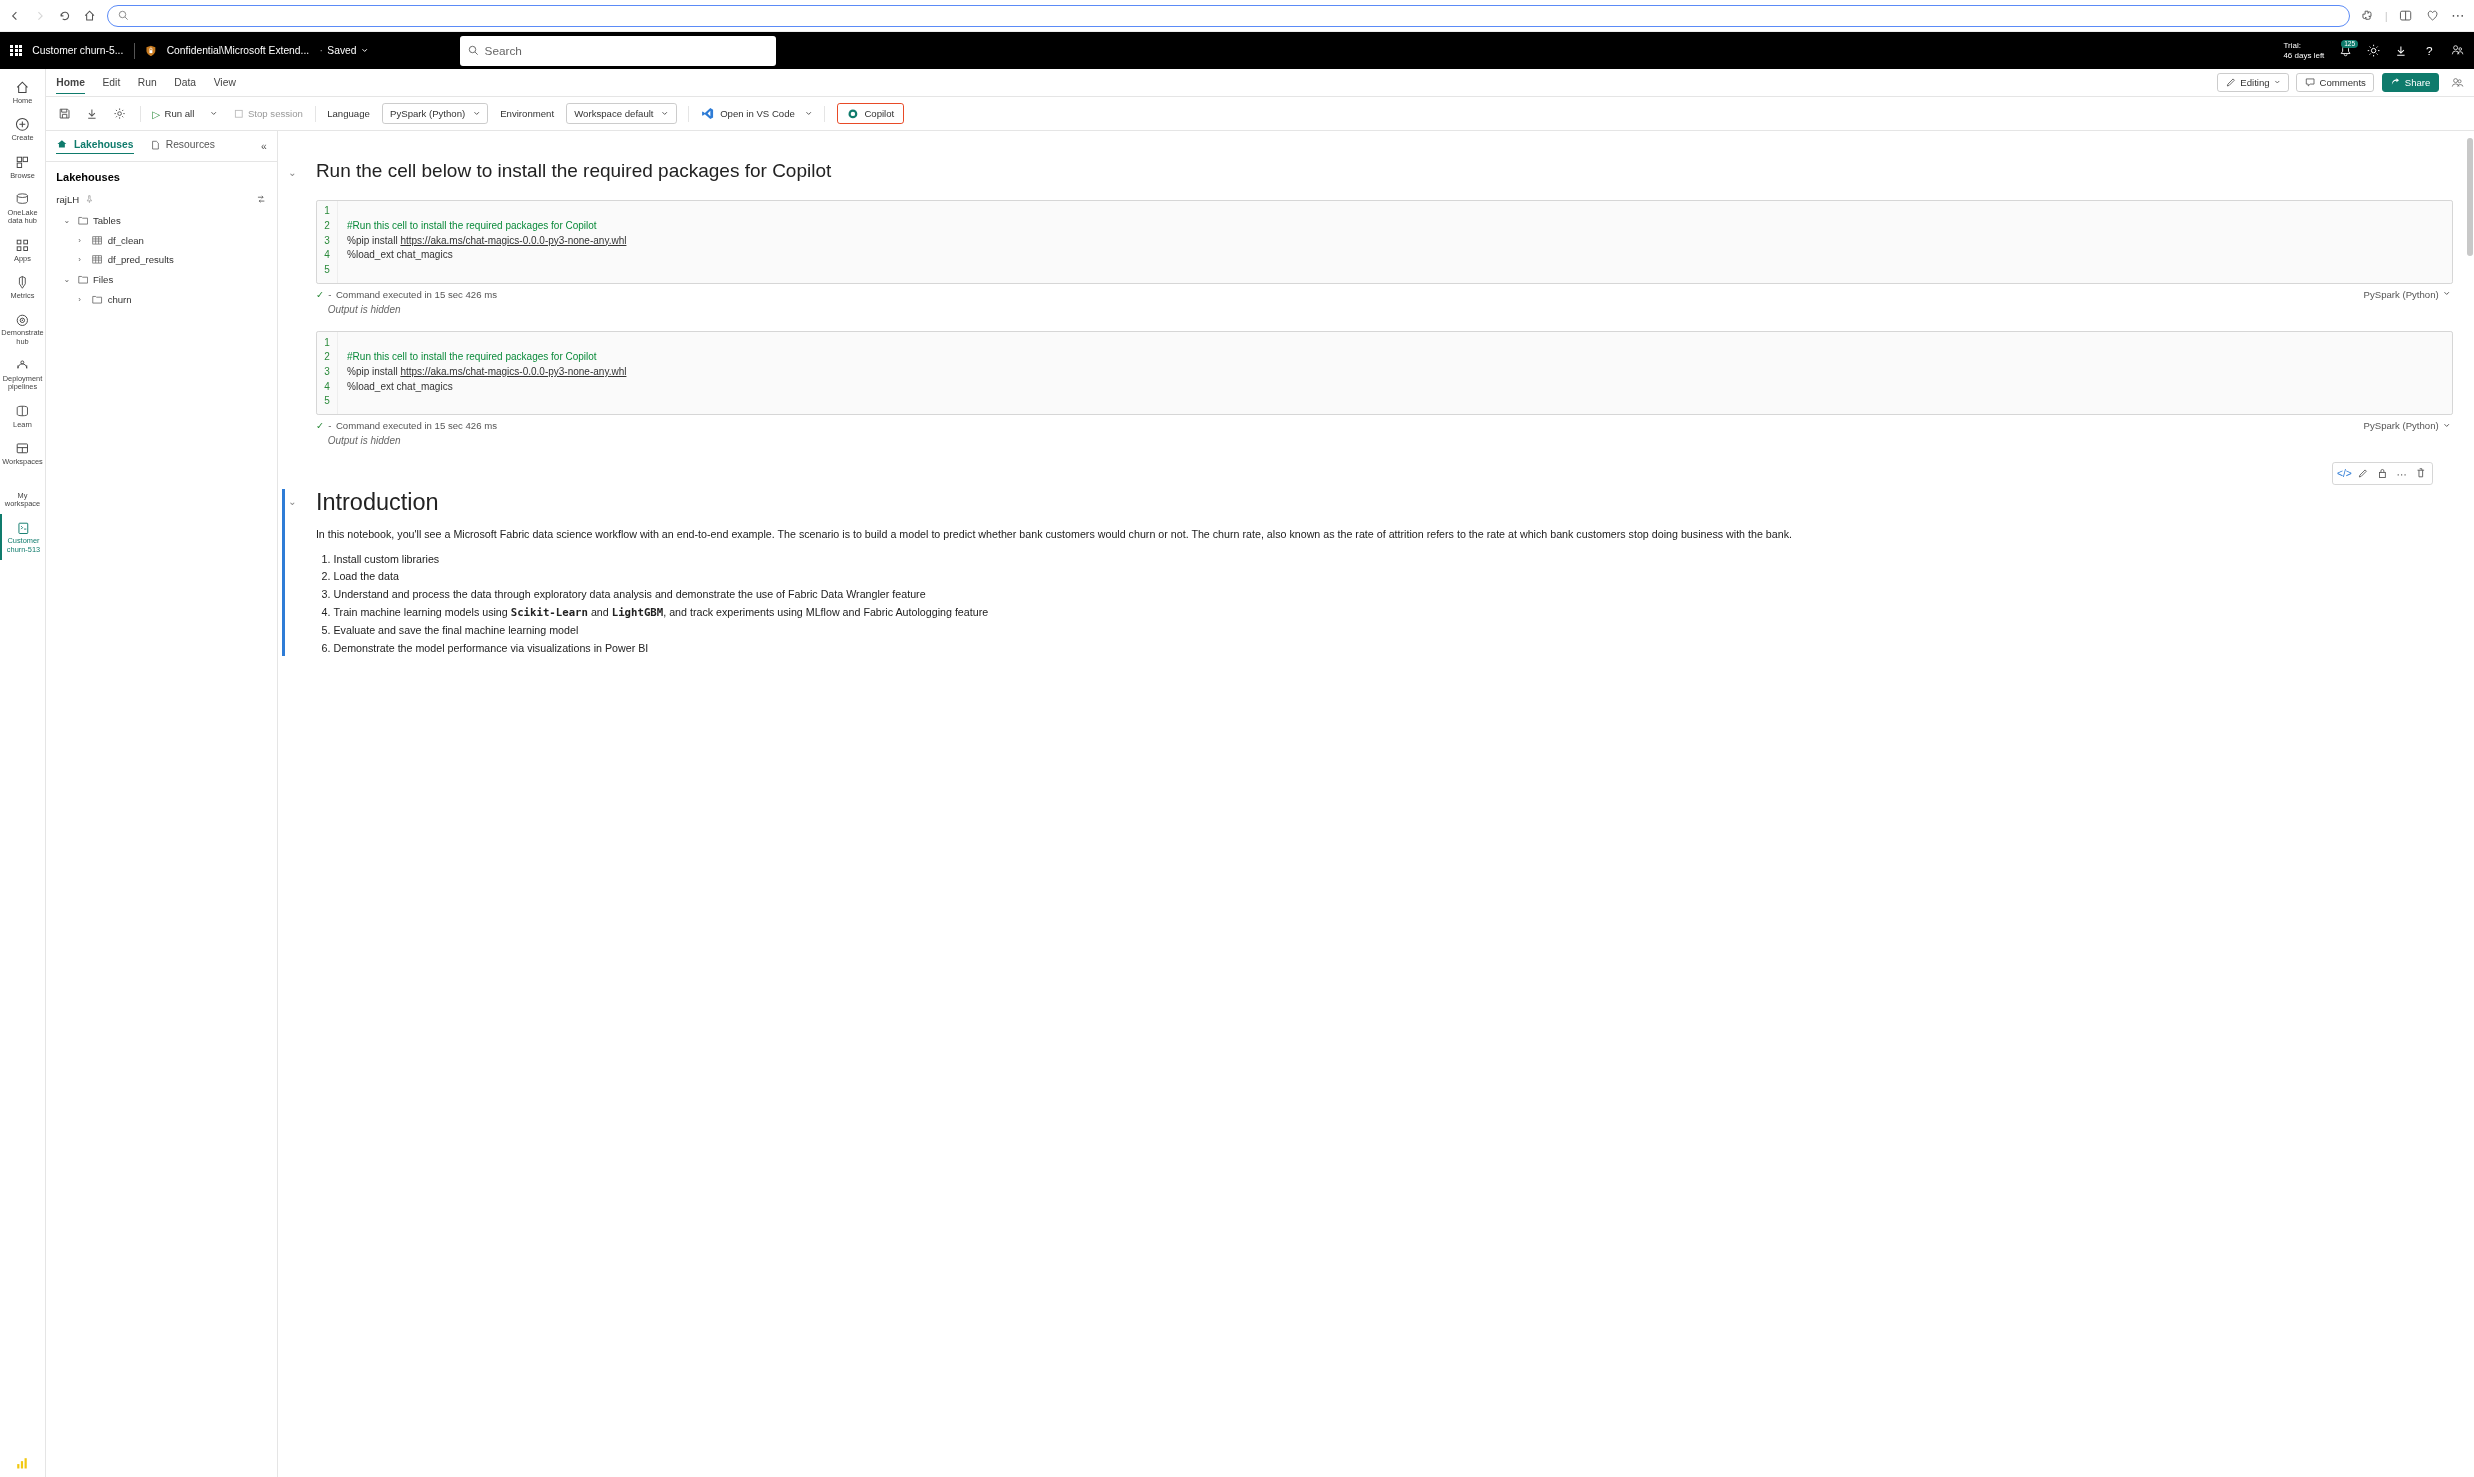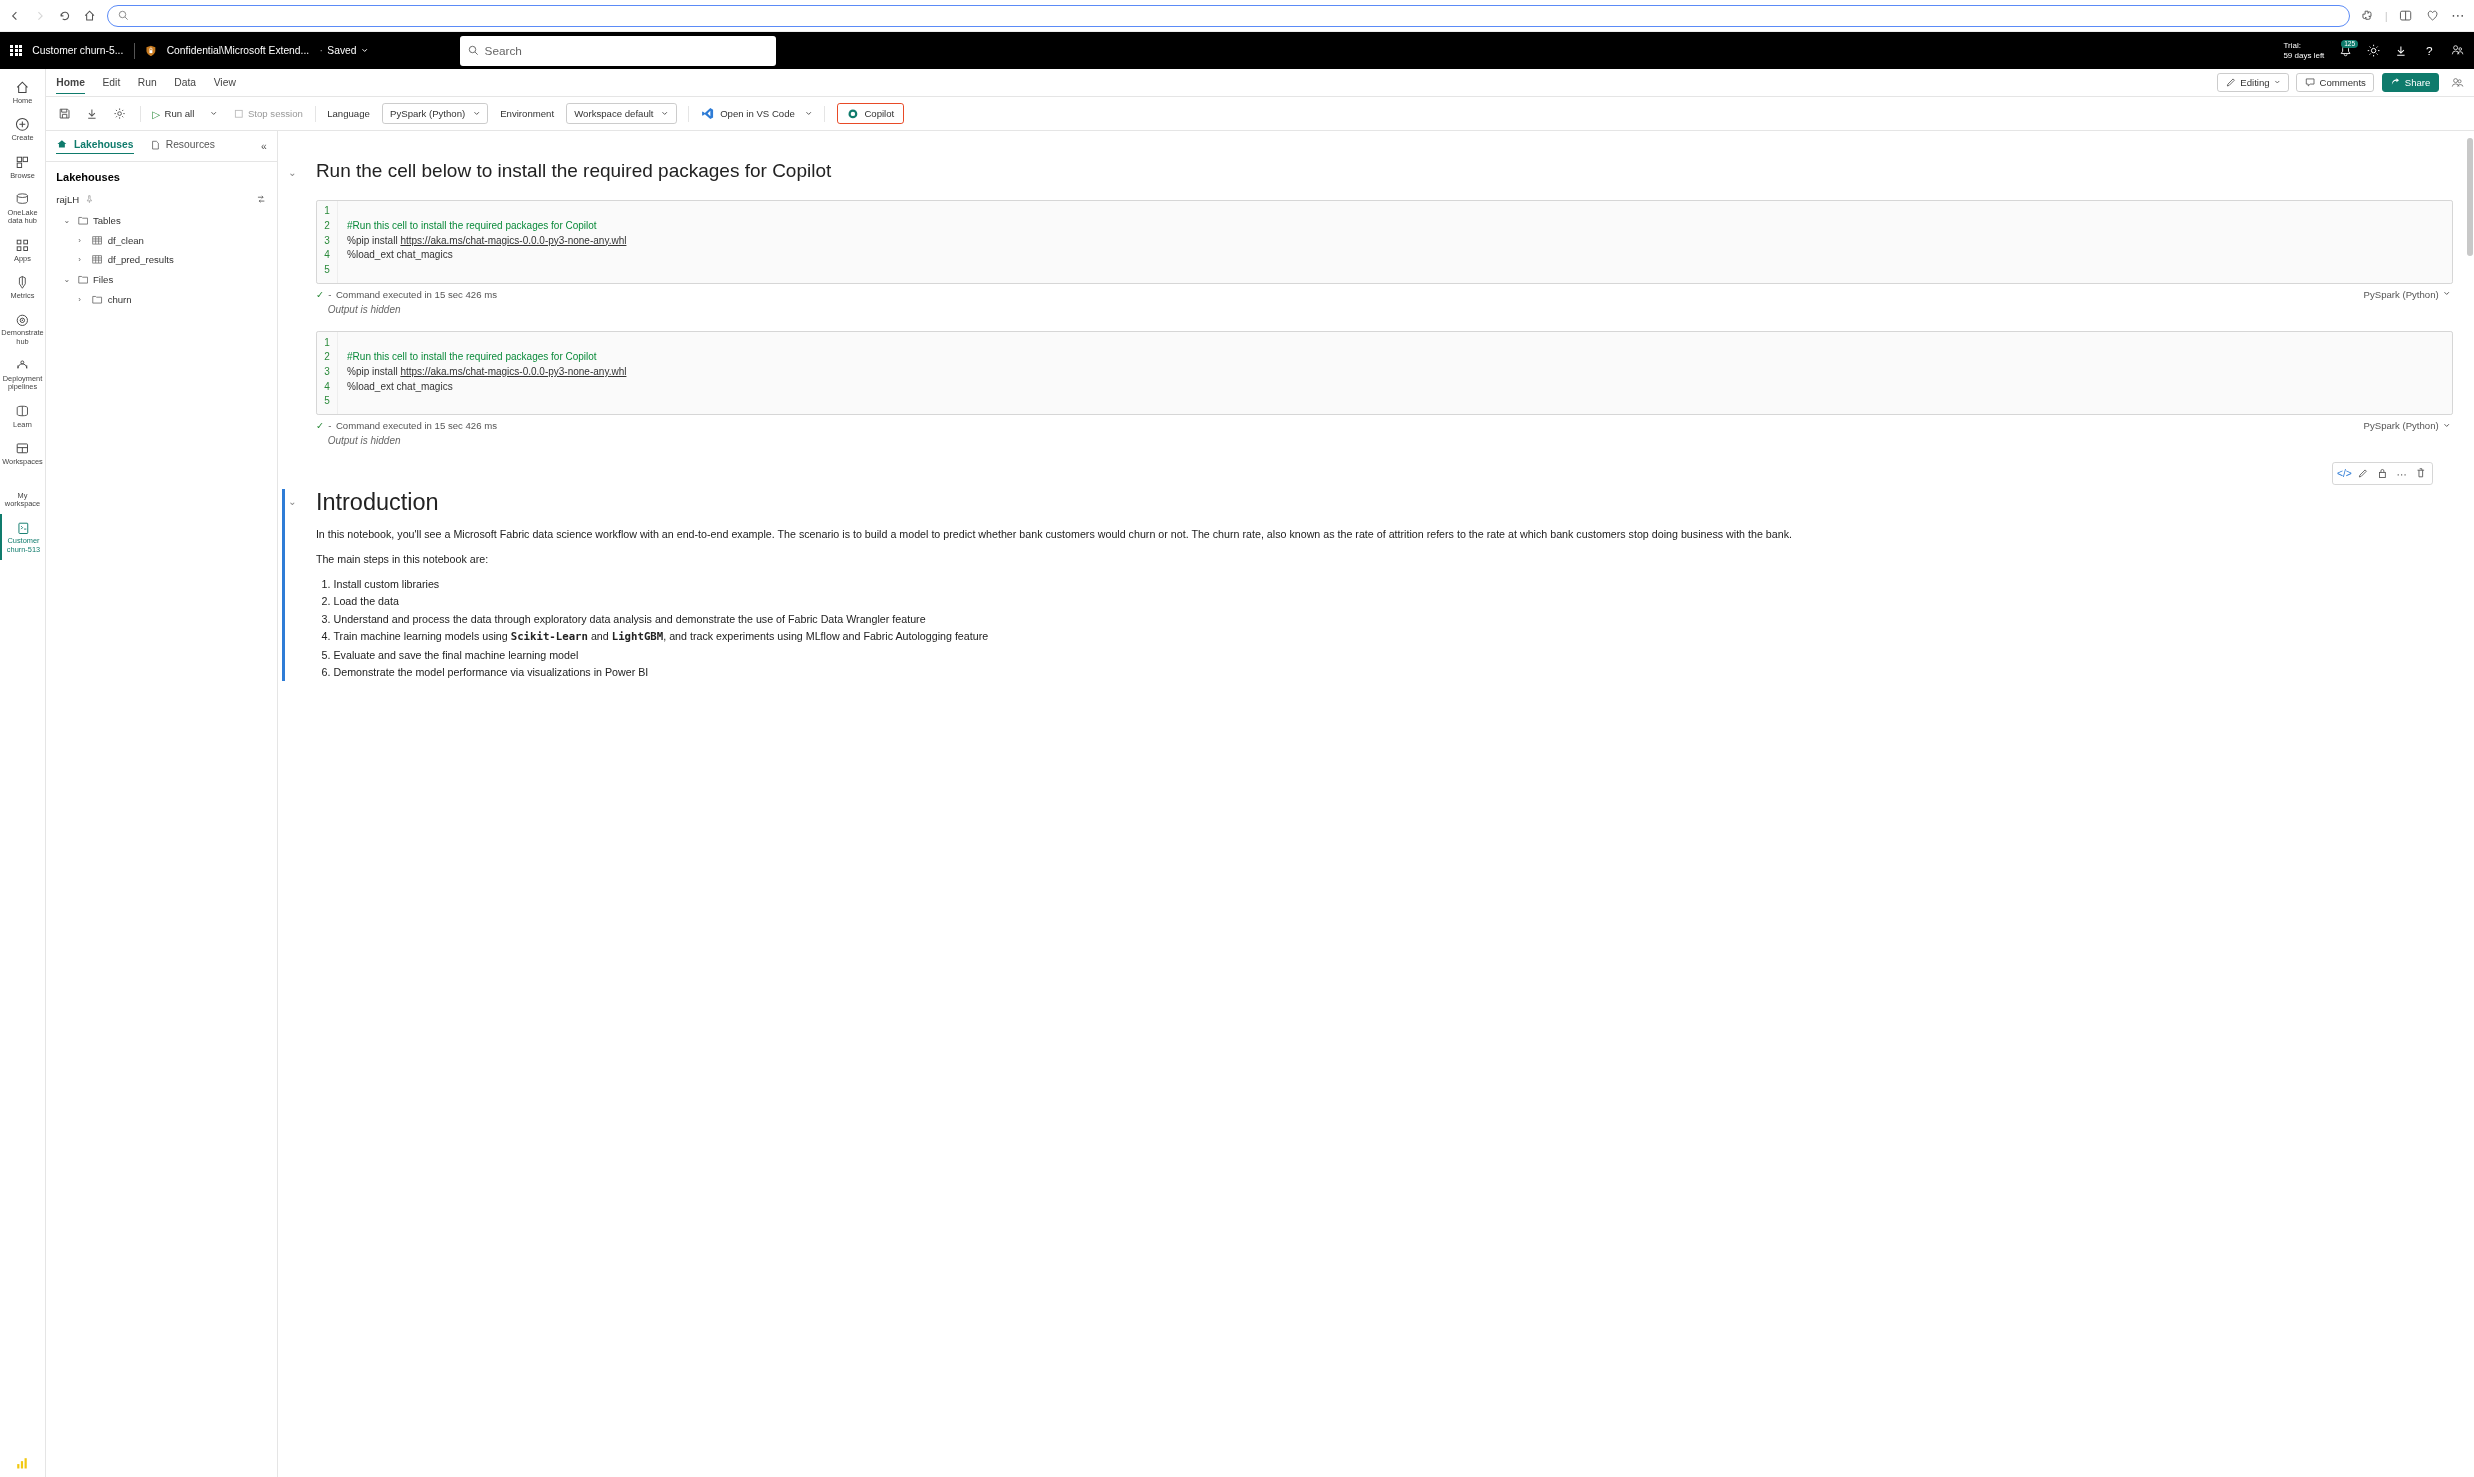--- a/index.html
+++ b/index.html
@@ -205,21 +205,21 @@
   <div class="search-box">
     <svg width="10.3" height="10.3" viewBox="0 0 16 16">
         <circle cx="7" cy="7" r="5" stroke="#666" stroke-width="1.5" fill="none"></circle>
         <line x1="11" y1="11" x2="15" y2="15" stroke="#666" stroke-width="1.5"></line>
       </svg>
     <span>Search</span>
   </div>
   <div class="top-right">
     <div class="trial-text">
       <div>Trial:</div>
-      <div>59 days left</div>
+      <div>46 days left</div>
     </div>
     <div class="top-icon badge-wrap">
       <svg width="13.2" height="13.2" viewBox="0 0 18 18">
           <path d="M9 2 A4 4 0 0 1 13 6 V10 L15 13 H3 L5 10 V6 A4 4 0 0 1 9 2 Z M7 14 A2 2 0 0 0 11 14" stroke="#fff" stroke-width="1.2" fill="none"></path>
         </svg>
       <span class="notif-badge">125</span>
     </div>
     <div class="top-icon">
       <svg width="13.2" height="13.2" viewBox="0 0 18 18">
           <circle cx="9" cy="9" r="3" stroke="#fff" stroke-width="1.3" fill="none"></circle>
@@ -652,21 +652,20 @@
                 </svg>
               </div>
           </div>
         </div>
 
         <div class="md-block active-block">
           <div class="active-stripe"></div>
           <span class="md-chev">⌄</span>
           <h1 class="md-h1">Introduction</h1>
           <p class="md-p">In this notebook, you'll see a Microsoft Fabric data science workflow with an end-to-end example. The scenario is to build a model to predict whether bank customers would churn or not. The churn rate, also known as the rate of attrition refers to the rate at which bank customers stop doing business with the bank.</p>
-          <p class="md-p">The main steps in this notebook are:</p>
           <ol class="md-ol">
             <li>Install custom libraries</li>
             <li>Load the data</li>
             <li>Understand and process the data through exploratory data analysis and demonstrate the use of Fabric Data Wrangler feature</li>
             <li><span>Train machine learning models using </span><span class="md-code">Scikit-Learn</span><span> and </span><span class="md-code">LightGBM</span><span>, and track experiments using MLflow and Fabric Autologging feature</span></li>
             <li>Evaluate and save the final machine learning model</li>
             <li>Demonstrate the model performance via visualizations in Power BI</li>
           </ol>
         </div>
 

